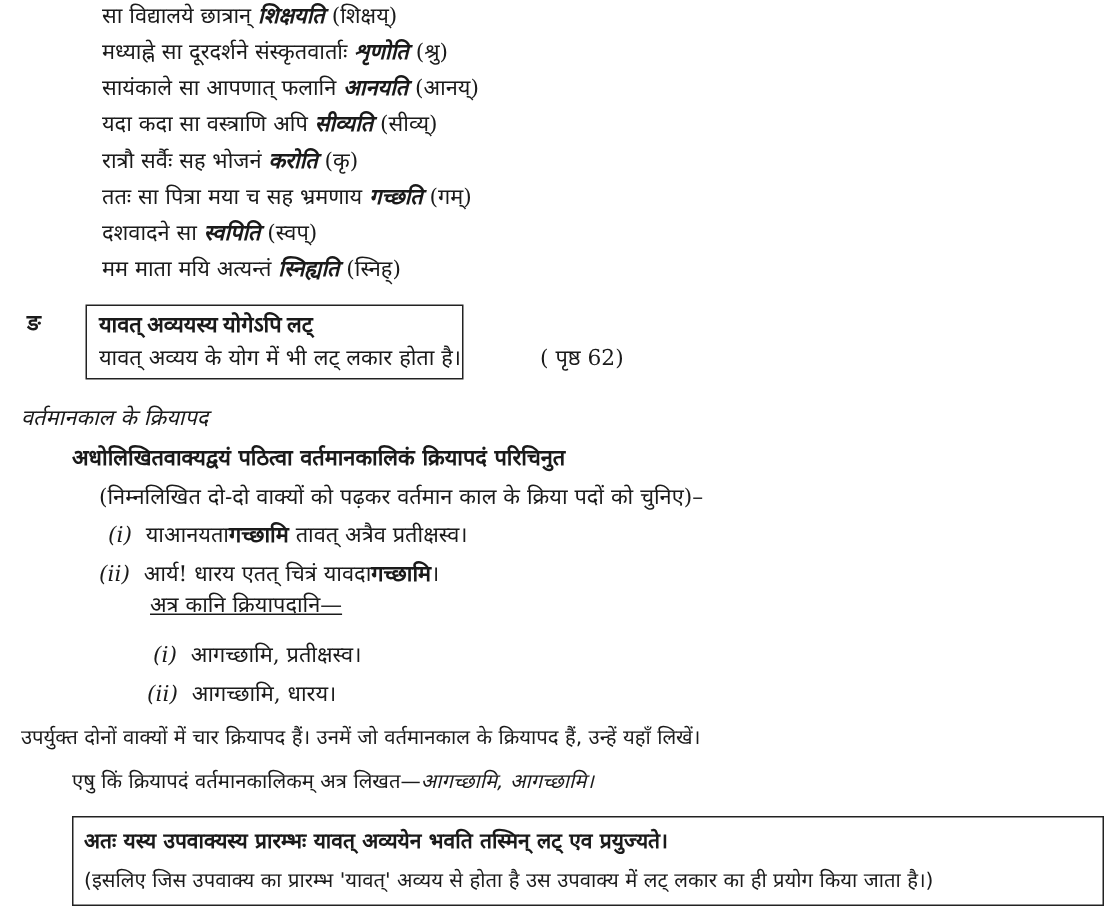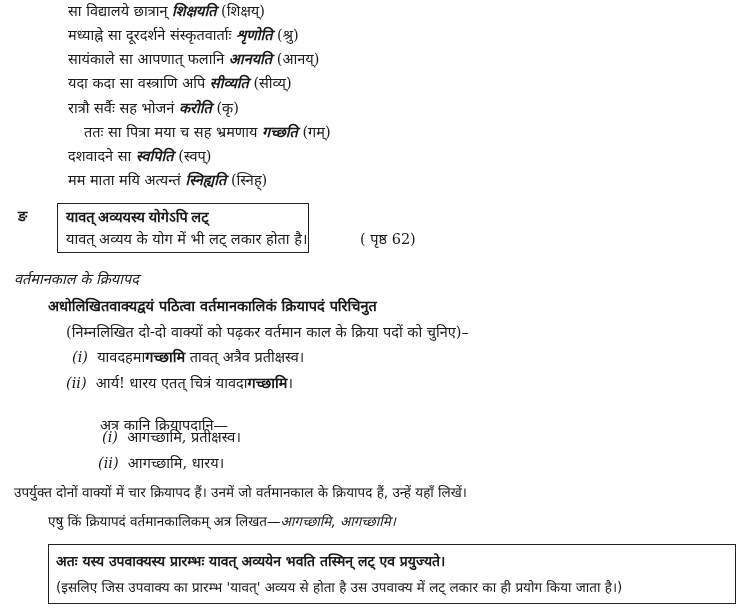--- a/index.html
+++ b/index.html
@@ -24,38 +24,38 @@
   .sans { font-family: "DejaVu Sans", "Liberation Sans", sans-serif; }
 </style>
 </head>
 <body>
 
 <div class="line ex" style="top:2px;"><span>सा विद्यालये छात्रान् </span><span class="bi">शिक्षयति</span><span> (शिक्षय्)</span></div>
 <div class="line ex" style="top:26px;"><span>मध्याह्ने सा दूरदर्शने संस्कृतवार्ताः </span><span class="bi">शृणोति</span><span> (श्रु)</span></div>
 <div class="line ex" style="top:50px;"><span>सायंकाले सा आपणात् फलानि </span><span class="bi">आनयति</span><span> (आनय्)</span></div>
 <div class="line ex" style="top:74px;"><span>यदा कदा सा वस्त्राणि अपि </span><span class="bi">सीव्यति</span><span> (सीव्य्)</span></div>
 <div class="line ex" style="top:99px;"><span>रात्रौ सर्वैः सह भोजनं </span><span class="bi">करोति</span><span> (कृ)</span></div>
-<div class="line ex" style="top:123px;margin-left:16px;"><span>ततः सा पित्रा मया च सह भ्रमणाय </span><span class="bi">गच्छति</span><span> (गम्)</span></div>
+<div class="line ex" style="top:123px;"><span>ततः सा पित्रा मया च सह भ्रमणाय </span><span class="bi">गच्छति</span><span> (गम्)</span></div>
 <div class="line ex" style="top:147px;"><span>दशवादने सा </span><span class="bi">स्वपिति</span><span> (स्वप्)</span></div>
 <div class="line ex" style="top:171px;"><span>मम माता मयि अत्यन्तं </span><span class="bi">स्निह्यति</span><span> (स्निह्)</span></div>
 
 <div class="line b" style="left:18px; top:207px;">ङ</div>
 <div class="box1"></div>
 <div class="line b" style="left:66px; top:208px;font-family:Liberation Serif, serif;">यावत् अव्ययस्य योगेऽपि लट्</div>
 <div class="line" style="left:66px; top:230px;">यावत् अव्यय के योग में भी लट् लकार होता है।</div>
 <div class="line" style="left:360px; top:230px;">( पृष्ठ 62)</div>
 
 <div class="line i sans" style="left:14px; top:270px;">वर्तमानकाल के क्रियापद</div>
 <div class="line b" style="left:48px; top:297px;">अधोलिखितवाक्यद्वयं पठित्वा वर्तमानकालिकं क्रियापदं परिचिनुत</div>
 <div class="line" style="left:66px; top:323px;">(निम्नलिखित दो-दो वाक्यों को पढ़कर वर्तमान काल के क्रिया पदों को चुनिए)–</div>
 
-<div class="line" style="left:72px; top:348px;"><span class="i">(i)</span>&nbsp; <span>यावदहमा</span><span class="b">गच्छामि</span><span> तावत् अत्रैव प्रतीक्षस्व।</span></div>
+<div class="line" style="left:72px; top:348px;"><span class="i">(i)</span>&nbsp; <span>याआनयता</span><span class="b">गच्छामि</span><span> तावत् अत्रैव प्रतीक्षस्व।</span></div>
 <div class="line" style="left:66px; top:374px;"><span class="i">(ii)</span>&nbsp; <span>आर्य! धारय एतत् चित्रं यावदा</span><span class="b">गच्छामि</span><span>।</span></div>
 
-<div class="line" style="left:100px; top:416px;">अत्र कानि क्रियापदानि—</div>
+<div class="line" style="left:100px; top:395px;text-decoration:underline;">अत्र कानि क्रियापदानि—</div>
 <div class="line" style="left:102px; top:428px;"><span class="i">(i)</span>&nbsp; <span>आगच्छामि, प्रतीक्षस्व।</span></div>
 <div class="line" style="left:98px; top:454px;"><span class="i">(ii)</span>&nbsp; <span>आगच्छामि, धारय।</span></div>
 
 <div class="line sans" style="left:14px; top:483px; font-size:13.5px;">उपर्युक्त दोनों वाक्यों में चार क्रियापद हैं। उनमें जो वर्तमानकाल के क्रियापद हैं, उन्हें यहाँ लिखें।</div>
 <div class="line sans" style="left:48px; top:512px; font-size:13.5px;text-align:center;"><span>एषु किं क्रियापदं वर्तमानकालिकम् अत्र लिखत—</span><span class="i">आगच्छामि, आगच्छामि।</span></div>
 
 <div class="box2"></div>
 <div class="line b sans" style="left:56px; top:552px; font-size:14px;">अतः यस्य उपवाक्यस्य प्रारम्भः यावत् अव्ययेन भवति तस्मिन् लट् एव प्रयुज्यते।</div>
 <div class="line sans" style="left:56px; top:578px; font-size:13.5px;">(इसलिए जिस उपवाक्य का प्रारम्भ 'यावत्' अव्यय से होता है उस उपवाक्य में लट् लकार का ही प्रयोग किया जाता है।)</div>
 

